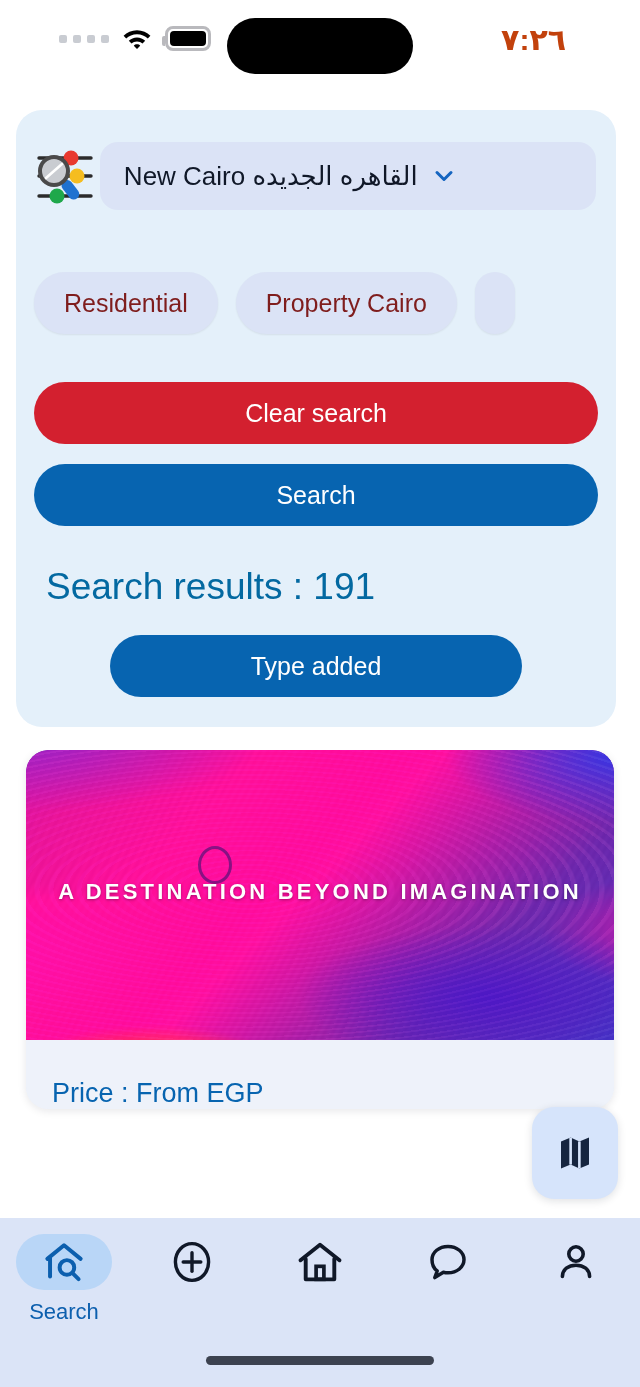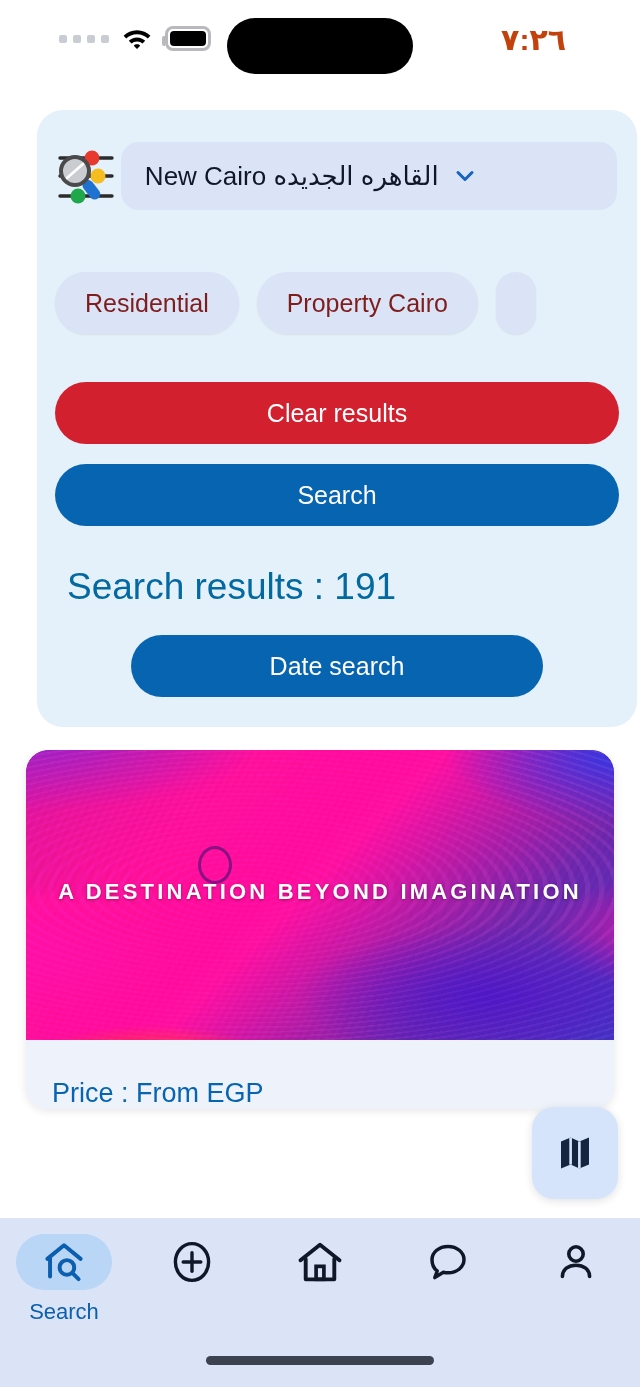--- a/index.html
+++ b/index.html
@@ -99,21 +99,21 @@
     font-weight: 600;
     color: #c2410c;
     letter-spacing: 0.5px;
     direction: ltr;
   }
 
   
   .search-panel {
     position: absolute;
     top: 110px;
-    left: 37px;
+    left: 16px;
     width: 600px;
     height: 617px;
     background: #e4f0fa;
     border-radius: 26px;
     z-index: 5;
   }
 
   .location-row {
     position: absolute;
     top: 32px;
@@ -482,26 +482,26 @@
         </div>
         <div class="chip">
           <span>Property Cairo</span>
         </div>
         <div class="chip clipped">
           <span></span>
         </div>
       </div>
     </div>
 
-    <button class="btn btn-clear">Clear results</button>
+    <button class="btn btn-clear">Clear search</button>
     <button class="btn btn-search">Search</button>
 
     <div class="results-label">Search results : 191</div>
 
-    <button class="btn btn-sort">Date search</button>
+    <button class="btn btn-sort">Type added</button>
   </div>
 
   <div class="card-clip">
     <div class="card">
       <div class="card-image">
         <div class="swirl"></div>
         <div class="swirl2"></div>
         <div class="swirl-ring"></div>
         <div class="image-caption">A DESTINATION BEYOND IMAGINATION</div>
       </div>

